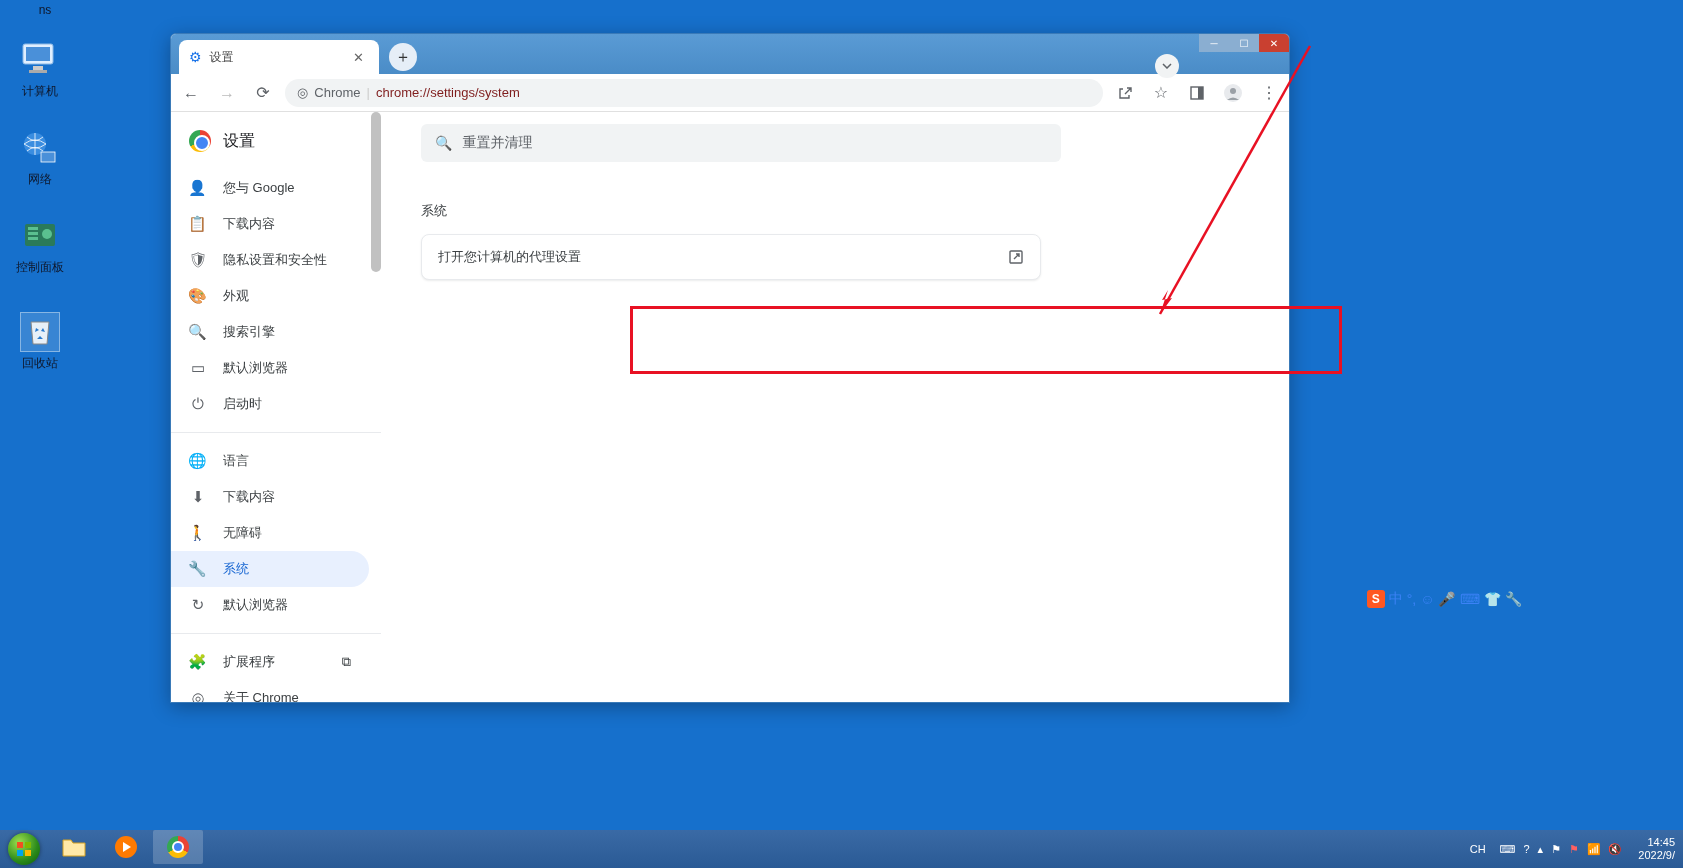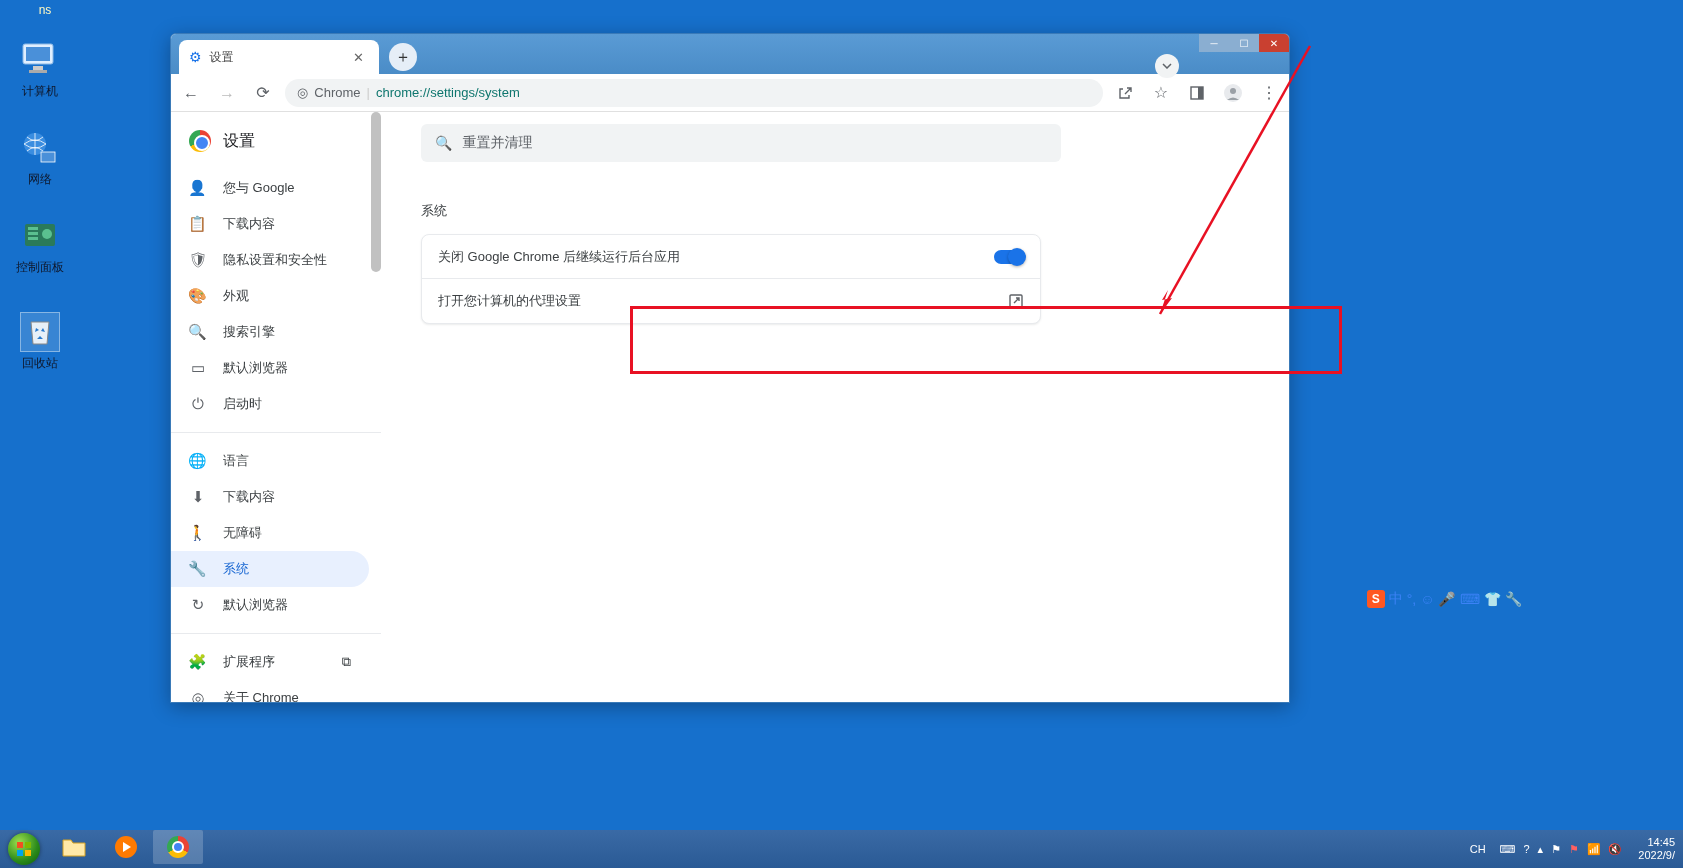--- a/index.html
+++ b/index.html
@@ -1,17 +1,17 @@
 <!DOCTYPE html>
 <html><head>
 <meta charset="utf-8">
 <style>
 * { margin: 0; padding: 0; box-sizing: border-box; font-family: "Segoe UI", "Microsoft YaHei", Arial, sans-serif; }
 body { width: 1683px; height: 868px; background: #1670cc; position: relative; overflow: hidden; }
-.desktop-text { color: #fef9c3; font-size: 12px; text-align: center; position: absolute; width: 70px; }
+.desktop-text { color: #0f172a; font-size: 12px; text-align: center; position: absolute; width: 70px; }
 .desktop-icon { color: #0f172a; font-size: 12px; text-align: center; position: absolute; left: 10px; width: 60px; }
 .desktop-icon .ico { width: 40px; height: 40px; margin: 0 auto 3px; display: flex; align-items: center; justify-content: center; }
 
 
 .chrome-window { position: absolute; top: 33px; left: 170px; width: 1120px; height: 670px; background: #fff; border: 1px solid #3a7ab8; border-radius: 6px 6px 0 0; overflow: hidden; box-shadow: 0 4px 20px rgba(0,0,0,0.3); }
 
 
 .titlebar { height: 40px; background: linear-gradient(#5a9bd5, #4a8cc7); display: flex; align-items: flex-end; position: relative; }
 .win-controls { position: absolute; top: 0; right: 0; display: flex; }
 .win-btn { width: 30px; height: 18px; display: flex; align-items: center; justify-content: center; font-size: 10px; color: #fff; cursor: pointer; }
@@ -24,21 +24,21 @@
 .tab .gear { color: #1a73e8; font-size: 14px; }
 .tab .title { font-size: 12px; color: #444; flex: 1; }
 .tab .close { color: #666; font-size: 13px; padding: 2px 5px; cursor: pointer; }
 .newtab { width: 28px; height: 28px; background: #e6eef7; border-radius: 50%; margin-left: 10px; display: flex; align-items: center; justify-content: center; color: #333; font-size: 16px; cursor: pointer; margin-bottom: 3px; }
 
 
 .toolbar { height: 38px; background: #fff; display: flex; align-items: center; padding: 0 6px; gap: 8px; border-bottom: 1px solid #e0e0e0; }
 .tb-btn { width: 28px; height: 28px; display: flex; align-items: center; justify-content: center; color: #5f6368; font-size: 16px; cursor: pointer; border-radius: 50%; }
 .address { flex: 1; height: 28px; background: #f1f3f4; border-radius: 14px; display: flex; align-items: center; padding: 0 12px; font-size: 13px; color: #5f6368; gap: 6px; }
 .address .sep { color: #ccc; }
-.address .path { color: #0f766e; }
+.address .path { color: #7f1d1d; }
 
 
 .settings-area { display: flex; height: calc(100% - 78px); }
 .settings-left { width: 210px; padding: 12px 0; overflow-y: auto; position: relative; }
 .settings-header { display: flex; align-items: center; gap: 12px; padding: 6px 18px 18px; }
 .chrome-logo { width: 22px; height: 22px; border-radius: 50%; background: conic-gradient(#ea4335 0 120deg, #fbbc05 120deg 240deg, #34a853 240deg 360deg); position: relative; }
 .chrome-logo::after { content: ''; position: absolute; top: 5px; left: 5px; width: 12px; height: 12px; background: #4285f4; border: 2px solid #fff; border-radius: 50%; }
 .settings-title { font-size: 16px; color: #202124; }
 
 .nav-item { height: 36px; display: flex; align-items: center; gap: 16px; padding: 0 18px; font-size: 13px; color: #3c4043; cursor: pointer; border-radius: 0 18px 18px 0; margin-right: 12px; }
@@ -251,24 +251,20 @@
     </div>
 
     <div class="settings-main">
       <div class="search-box">
         <span>🔍</span>
         <span>重置并清理</span>
       </div>
       <div class="section-title">系统</div>
       <div class="card">
         <div class="row">
-          <span class="label">关闭 Google Chrome 后继续运行后台应用</span>
-          <div class="toggle"></div>
-        </div>
-        <div class="row">
           <span class="label">打开您计算机的代理设置</span>
           <span class="launch-icon">
             <svg width="16" height="16" viewBox="0 0 16 16">
                 <rect x="2" y="2" width="12" height="12" stroke="#5f6368" stroke-width="1.4" fill="none" rx="1"></rect>
                 <path d="M6 10 L11 5 M8 5 L11 5 L11 8" stroke="#5f6368" stroke-width="1.4" fill="none"></path>
               </svg>
           </span>
         </div>
       </div>
     </div>

